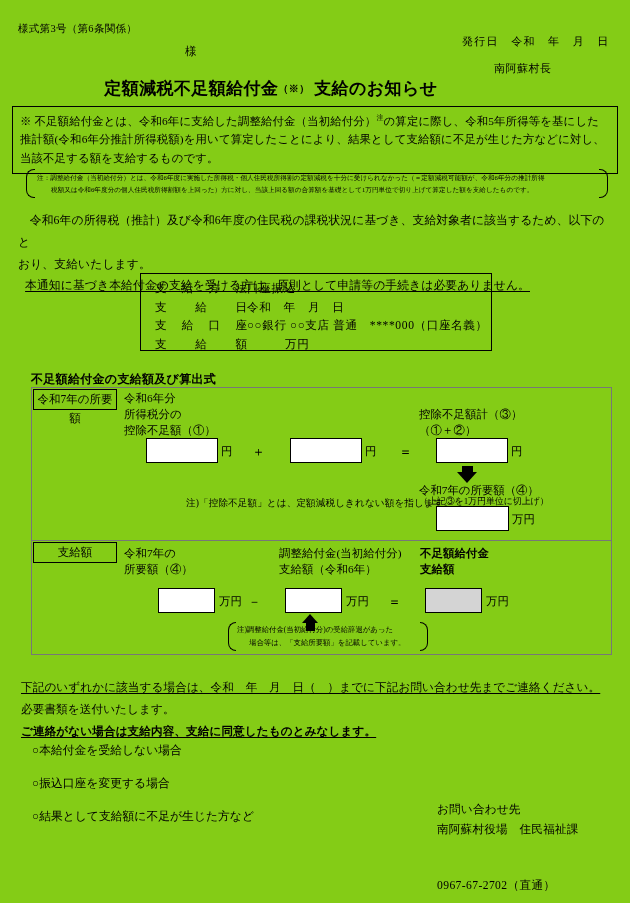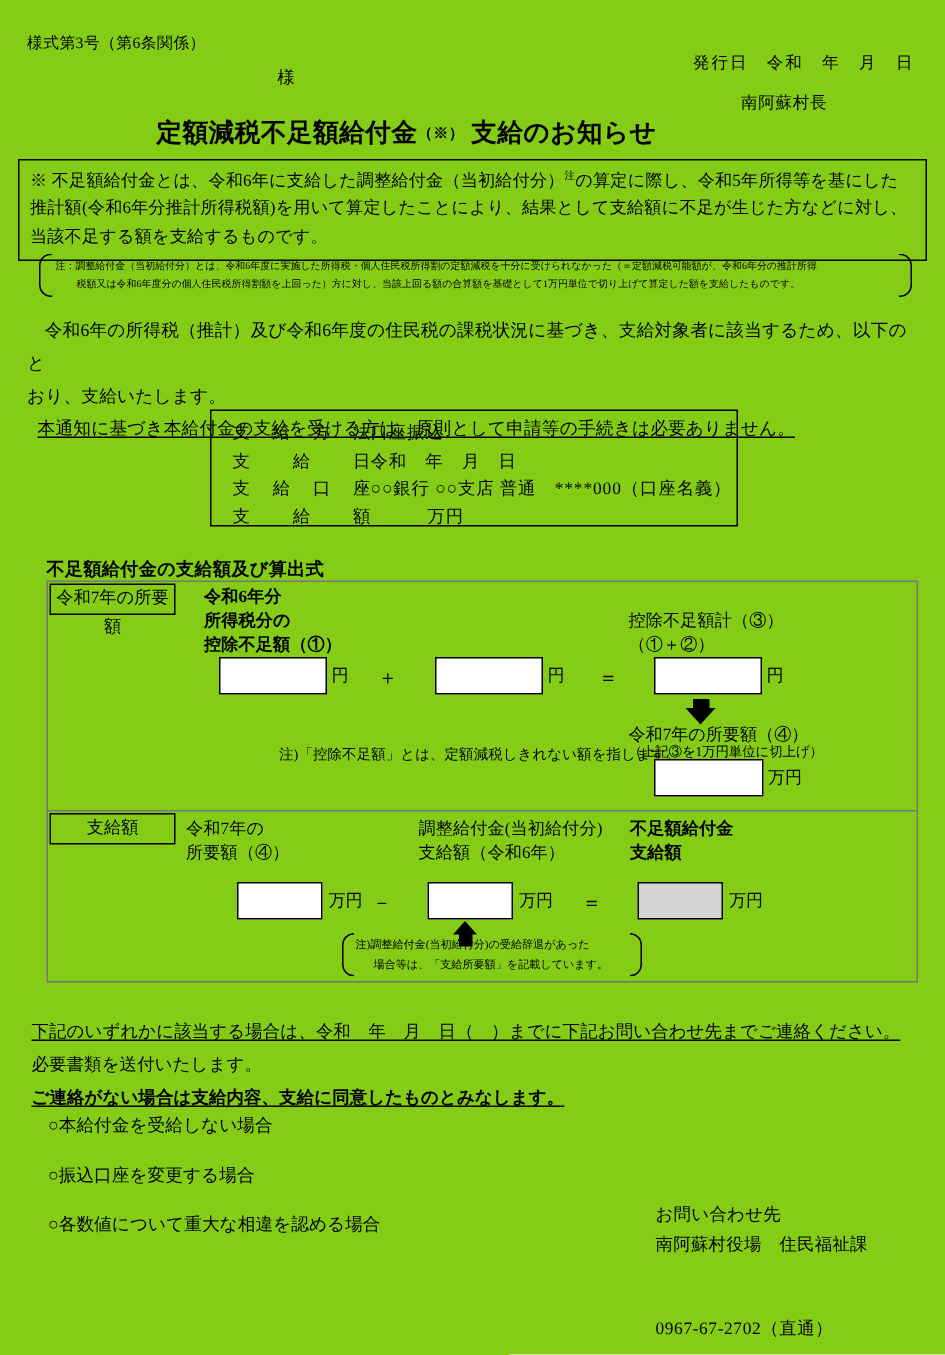--- a/index.html
+++ b/index.html
@@ -170,21 +170,21 @@
     height: 21px;
   }
   .lbl-req { left: 33px; top: 389px; width: 84px; }
   .lbl-pay { left: 33px; top: 542px; width: 84px; }
 
   .col-head {
     font-size: 11.4px;
     line-height: 1.42;
     letter-spacing: 0.1px;
   }
-  .ch1 { left: 136px; top: 390px; font-weight: bold; }
+  .ch1 { left: 124px; top: 390px; }
   .ch2 { left: 285px; top: 390px; }
   .ch3 { left: 419px; top: 406px; font-family: Liberation Serif, serif; }
 
   .ch4 { left: 124px; top: 545px; }
   .ch5 { left: 279px; top: 545px; }
   .ch6 { left: 420px; top: 545px; }
   .ch6 .b { font-weight: bold; }
 
   .in-box {
     border: 1.6px solid #000;
@@ -475,21 +475,21 @@
 
   <div class="abs bottom">
     <span class="ln"><span class="ul">下記のいずれかに該当する場合は、令和　年　月　日（　）までに下記お問い合わせ先までご連絡ください。</span></span>
     <span class="ln">必要書類を送付いたします。</span>
     <span class="ln"><span class="ul bold">ご連絡がない場合は支給内容、支給に同意したものとみなします。</span></span>
   </div>
 
   <div class="abs bullets">
     <span class="bl">○本給付金を受給しない場合</span>
     <span class="bl">○振込口座を変更する場合</span>
-    <span class="bl">○各数値について重大な相違を認める場合</span>
+    <span class="bl">○結果として支給額に不足が生じた方など</span>
   </div>
 
   <div class="abs contact">
     <span class="ln">お問い合わせ先</span>
     <span class="ln">南阿蘇村役場　住民福祉課</span>
     <span class="ln tel">0967-67-2702（直通）</span>
   </div>
 
 </div>
 

